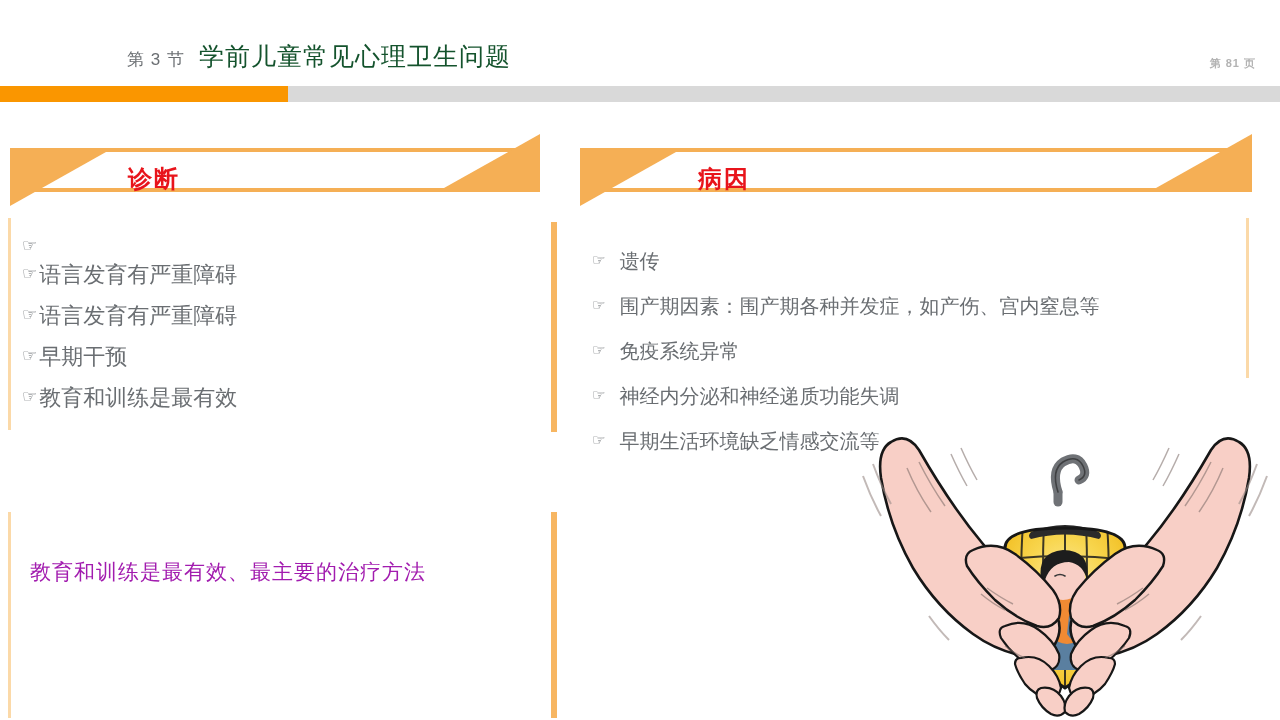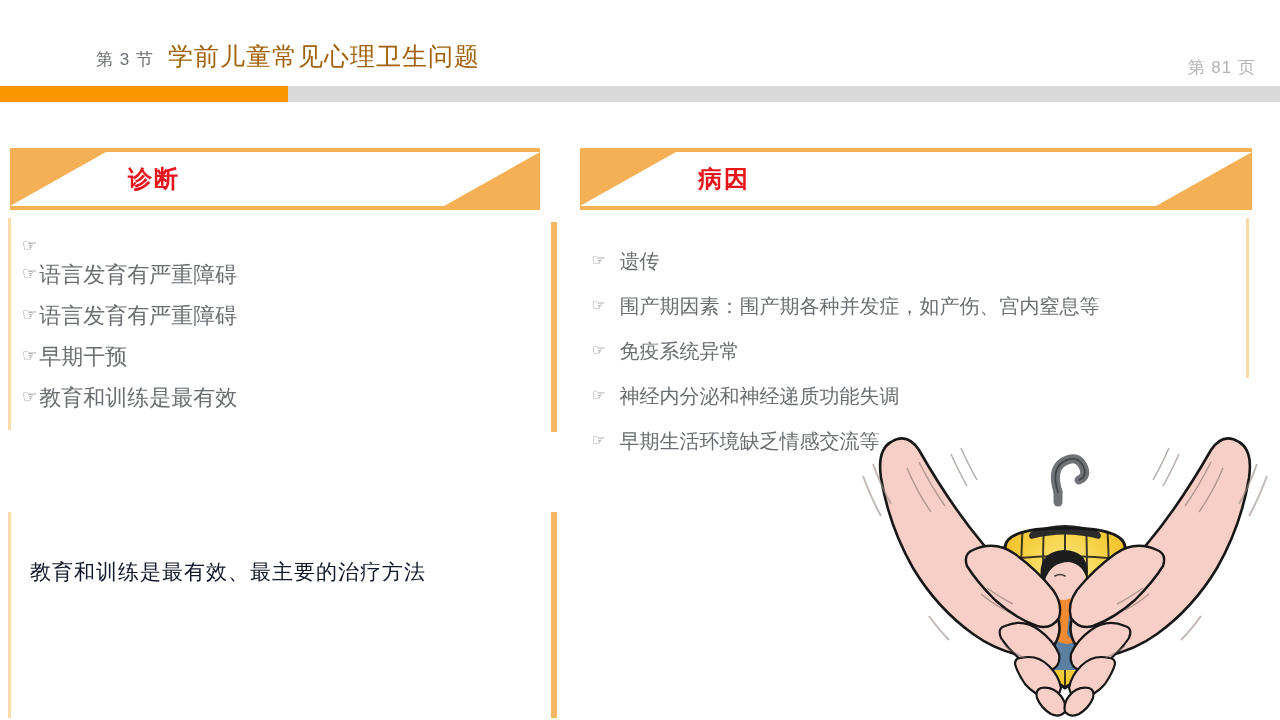--- a/index.html
+++ b/index.html
@@ -5,38 +5,38 @@
   html,body{margin:0;padding:0;}
   body{
     width:1280px;height:720px;overflow:hidden;background:#ffffff;
     font-family:"Liberation Sans","DejaVu Sans",sans-serif;
     -webkit-font-smoothing:antialiased;
   }
   #slide{position:relative;width:1280px;height:720px;background:#fff;overflow:hidden;}
 
   
   .slide-title{
-    position:absolute;left:96px;top:40px;
+    position:absolute;left:127px;top:40px;
     display:flex;align-items:baseline;gap:14px;
     color:#616569;white-space:nowrap;
   }
   .slide-title .sec{font-size:17px;letter-spacing:1px;color:#6a6e72;}
-  .slide-title .ttl{font-size:25px;letter-spacing:1px;color:#a16207;}
+  .slide-title .ttl{font-size:25px;letter-spacing:1px;color:#14532d;}
 
   .page-num{
     position:absolute;right:24px;top:56px;
-    font-size:17px;color:#b3b3b3;letter-spacing:1px;white-space:nowrap;
+    font-size:11px;color:#b3b3b3;letter-spacing:1px;white-space:nowrap;font-weight:bold;
   }
 
   .topbar{position:absolute;left:0;top:86px;height:16px;}
   .topbar-orange{left:0;width:288px;background:#fa9600;}
   .topbar-grey{left:288px;width:992px;background:#d9d9d9;}
 
   
-  .hdr{position:absolute;height:62px;}
+  .hdr{position:absolute;height:44px;}
   .hdr .line-top,.hdr .line-bot{
     position:absolute;left:0;right:0;height:4px;background:#f5af55;
   }
   .hdr .line-top{top:0;}
   .hdr .line-bot{bottom:0;}
   .hdr .tri-tl{
     position:absolute;left:0;top:4px;width:96px;height:54px;
     background:#f5af55;
     clip-path:polygon(0 0,100% 0,0 100%);
   }
@@ -65,21 +65,21 @@
   #diag-list .row{margin-bottom:11px;font-size:22px;line-height:30px;}
   #diag-list .bullet-icon{font-size:17px;margin-right:2px;position:relative;top:5px;}
 
   
   #cause-list{left:592px;top:248px;}
   #cause-list .row{margin-bottom:19px;font-size:20px;line-height:26px;}
   #cause-list .bullet-icon{font-size:15px;margin-right:14px;position:relative;top:4px;}
 
   
   .para{
-    position:absolute;color:#0f172a;white-space:nowrap;
+    position:absolute;color:#a21caf;white-space:nowrap;
   }
   #intervention-text{left:30px;top:558px;font-size:21px;letter-spacing:1px;}
 
   
   .vbar{position:absolute;background:#f7b662;}
   .vbar-thin{position:absolute;background:#fbd9a8;}
 
   
   #illustration{position:absolute;left:855px;top:420px;width:420px;height:300px;}
   #illustration svg{display:block;width:100%;height:100%;}

